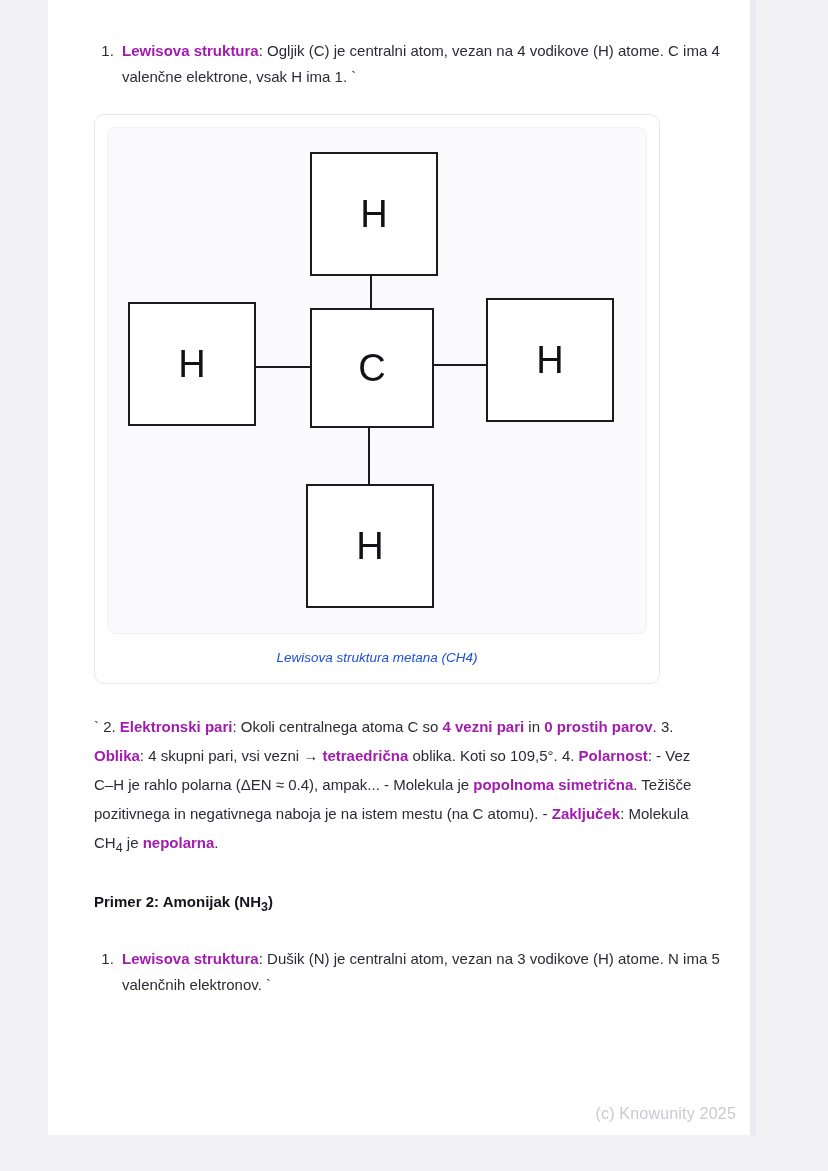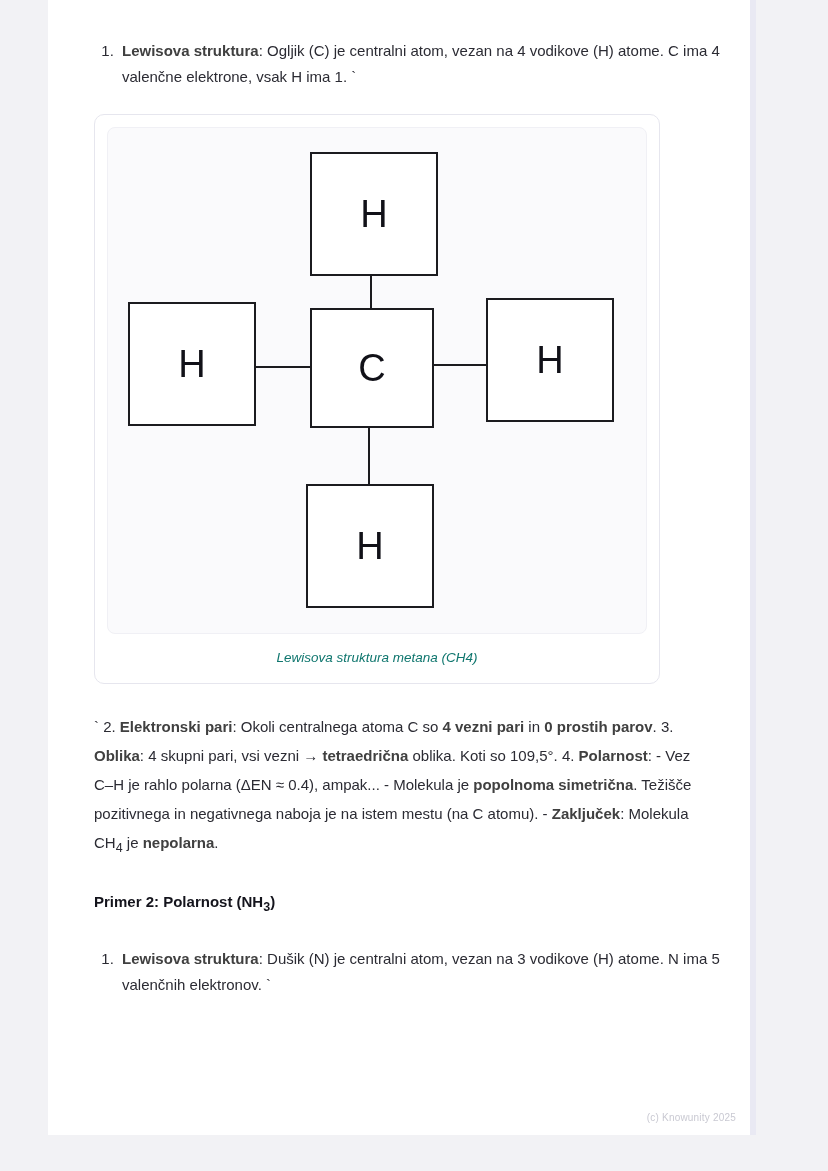--- a/index.html
+++ b/index.html
@@ -47,21 +47,21 @@
     font-size: 15px;
     line-height: 26px;
     color: #2b2b33;
     padding-left: 4px;
   }
   ol.doc-list li::marker {
     color: #2b2b33;
     font-size: 15px;
   }
   .first-block { padding-top: 38px; }
-  b, strong { font-weight: 700; color: #404040; }
+  b, strong { font-weight: 700; color: #a21caf; }
 
   
   .figure-card {
     margin: 24px 22px 0 22px;
     border: 1px solid #e6e6ee;
     border-radius: 10px;
     background: #ffffff;
     padding: 12px;
     box-sizing: border-box;
     width: 566px;
@@ -99,21 +99,21 @@
     background: #1b1b1f;
   }
   .bond.v-top    { left: 262px; top: 144px; width: 2px; height: 36px; }
   .bond.v-bottom { left: 260px; top: 296px; width: 2px; height: 60px; }
   .bond.h-left   { left: 144px; top: 238px; width: 58px; height: 2px; }
   .bond.h-right  { left: 322px; top: 236px; width: 56px; height: 2px; }
   .figure-caption {
     text-align: center;
     font-size: 13.5px;
     font-style: italic;
-    color: #0f766e;
+    color: #1d4ed8;
     padding: 16px 0 6px 0;
   }
 
   
   .para {
     font-size: 15px;
     line-height: 29px;
     color: #2b2b33;
     margin: 28px 22px 16px 22px;
   }
@@ -124,21 +124,21 @@
     font-weight: 700;
     margin: 26px 22px 0 22px;
   }
   .list-wrap { margin-top: 26px; }
 
   
   .footer {
     position: absolute;
     right: 20px;
     bottom: 12px;
-    font-size: 10px;
+    font-size: 16px;
     color: #c9c9d2;
     letter-spacing: 0.2px;
     margin-left: 28px;
   }
 </style>
 </head>
 <body>
 
 <div class="page">
   <div class="page-edge"></div>
@@ -165,21 +165,21 @@
           <div class="atom center">C</div>
           <div class="atom right">H</div>
           <div class="atom bottom">H</div>
         </div>
       </div>
       <div class="figure-caption">Lewisova struktura metana (CH4)</div>
     </div>
 
     <div class="para"><span>` 2. </span><b>Elektronski pari</b><span>: Okoli centralnega atoma C so </span><b>4 vezni pari</b><span> in </span><b>0 prostih parov</b><span>. 3. </span><b>Oblika</b><span>: 4 skupni pari, vsi vezni → </span><b>tetraedrična</b><span> oblika. Koti so 109,5°. 4. </span><b>Polarnost</b><span>: - Vez C–H je rahlo polarna (ΔEN ≈ 0.4), ampak... - Molekula je </span><b>popolnoma simetrična</b><span>. Težišče pozitivnega in negativnega naboja je na istem mestu (na C atomu). - </span><b>Zaključek</b><span>: Molekula CH</span><sub>4</sub><span> je </span><b>nepolarna</b><span>.</span></div>
 
-    <div class="subhead"><span>Primer 2: Polarnost (NH</span><sub>3</sub><span>)</span></div>
+    <div class="subhead"><span>Primer 2: Amonijak (NH</span><sub>3</sub><span>)</span></div>
 
     <div class="list-wrap">
       <ol class="doc-list">
         <li>
           <b>Lewisova struktura</b><span>: Dušik (N) je centralni atom, vezan na 3 vodikove (H) atome. N ima 5 valenčnih elektronov. `</span>
         </li>
       </ol>
     </div>
 
   </div>

